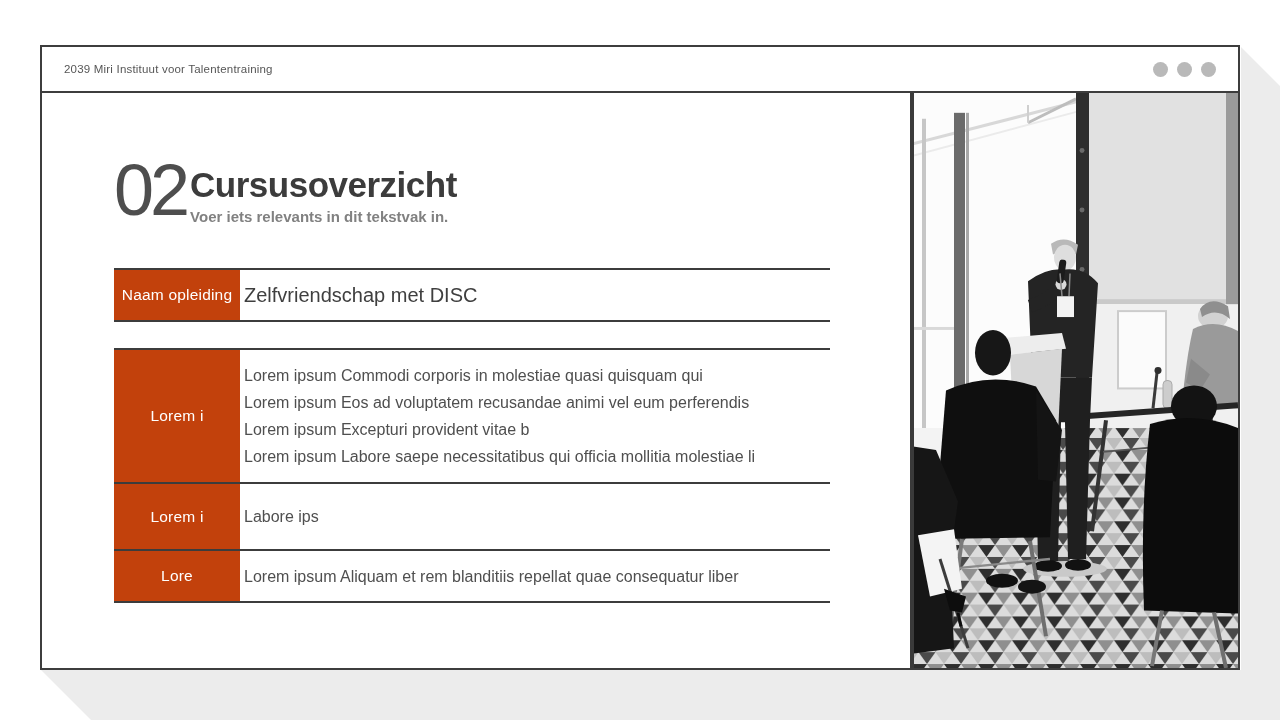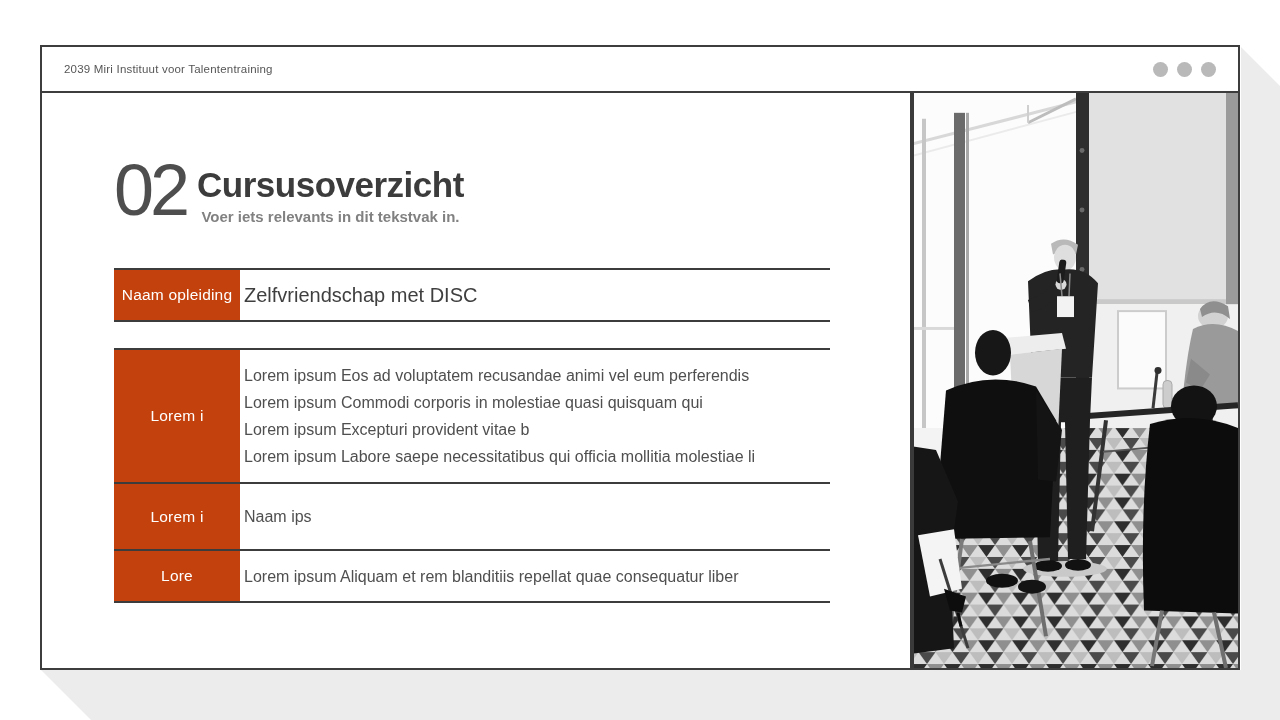--- a/index.html
+++ b/index.html
@@ -28,21 +28,21 @@
   
   .photo{
     position:absolute;top:46px;right:0;width:328px;height:575px;overflow:hidden;
   }
   .photo svg{display:block;width:100%;height:100%;}
   
   .title-area{position:absolute;left:72px;top:110px;display:flex;}
   .sec-num{
     font-size:72px;line-height:.92;font-weight:300;color:#4e4e4e;letter-spacing:-4px;
   }
-  .tblock{margin-left:11px;padding-top:9px;text-align:center;}
+  .tblock{margin-left:4px;padding-top:9px;}
   .slide-title{margin:0;font-size:35px;font-weight:bold;color:#3c3c3c;letter-spacing:-.5px;line-height:1.1;}
   .slide-subtitle{margin-top:3px;font-size:15px;font-weight:bold;color:#818181;}
   
   .ctable{position:absolute;left:72px;width:716px;box-sizing:border-box;}
   .ctable.one{top:221px;border-top:2px solid #3c3c3c;border-bottom:2px solid #3c3c3c;display:flex;height:54px;}
   .ctable.two{top:301px;border-bottom:2px solid #3c3c3c;}
   .crow{display:flex;border-top:2px solid #3c3c3c;box-sizing:border-box;}
   .crow.r0{height:134px;}
   .crow.r1{height:67px;}
   .crow.r2{height:52px;}
@@ -84,30 +84,30 @@
 
   <div class="ctable one">
     <div class="label-cell">Naam opleiding</div>
     <div class="value-cell big">Zelfvriendschap met DISC</div>
   </div>
 
   <div class="ctable two">
     <div class="crow r0">
       <div class="label-cell">Lorem i</div>
       <div class="value-cell">
+        <div class="line">Lorem ipsum Commodi corporis in molestiae quasi quisquam qui</div>
         <div class="line">Lorem ipsum Eos ad voluptatem recusandae animi vel eum perferendis</div>
-        <div class="line">Lorem ipsum Commodi corporis in molestiae quasi quisquam qui</div>
         <div class="line">Lorem ipsum Excepturi provident vitae b</div>
         <div class="line">Lorem ipsum Labore saepe necessitatibus qui officia mollitia molestiae li</div>
       </div>
     </div>
     <div class="crow r1">
       <div class="label-cell">Lorem i</div>
       <div class="value-cell">
-        <div class="line">Naam ips</div>
+        <div class="line">Labore ips</div>
       </div>
     </div>
     <div class="crow r2">
       <div class="label-cell">Lore</div>
       <div class="value-cell">
         <div class="line">Lorem ipsum Aliquam et rem blanditiis repellat quae consequatur liber</div>
       </div>
     </div>
   </div>
 

